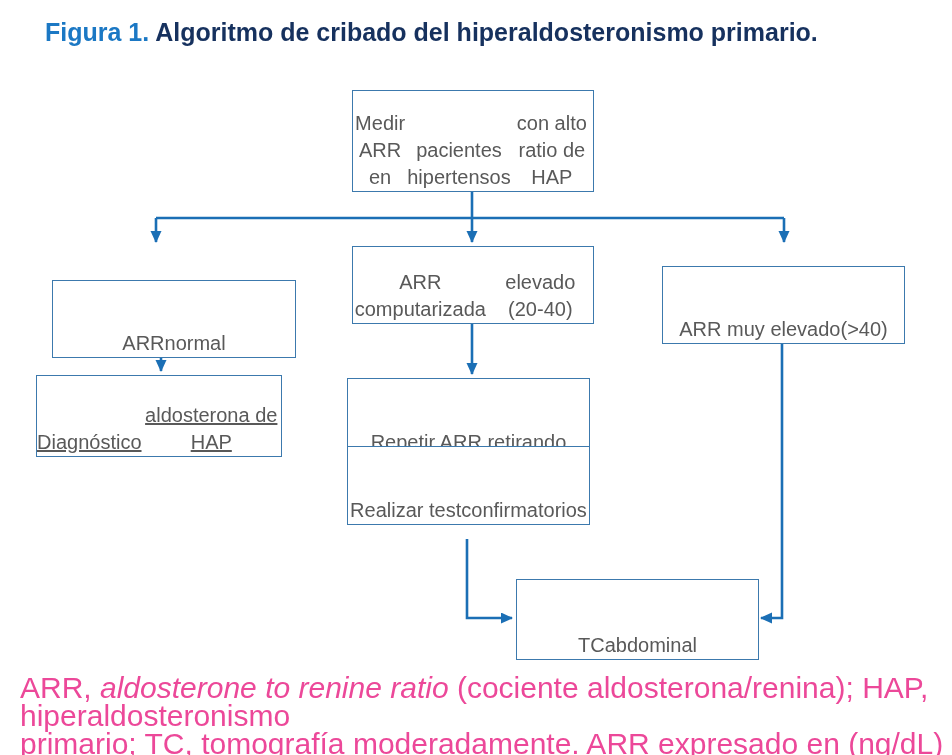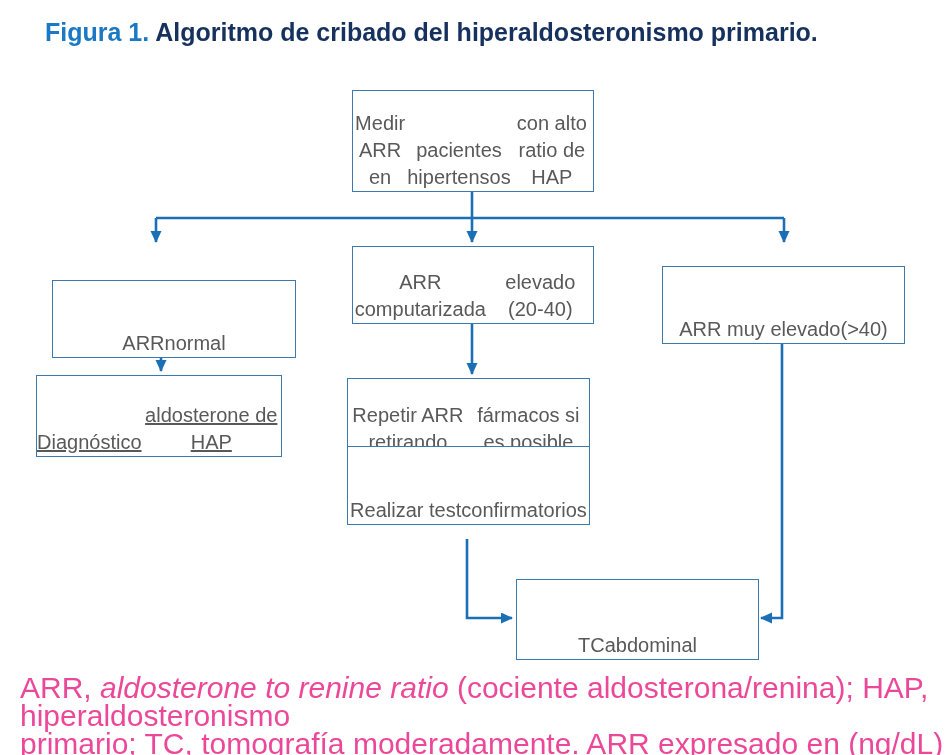--- a/index.html
+++ b/index.html
@@ -88,26 +88,25 @@
     <span>elevado (20-40)</span>
   </div>
 
   <div class="node" style="left:662px;top:246px;width:241px;height:76px;margin-top:20px;">
     <span>ARR muy elevado</span>
     <span>(&gt;40)</span>
   </div>
 
   <div class="node" style="left:36px;top:375px;width:244px;height:80px;text-decoration:underline;">
     <span>Diagnóstico</span>
-    <span>aldosterone de HAP</span>
+    <span>aldosterona de HAP</span>
   </div>
 
   <div class="node" style="left:347px;top:378px;width:241px;height:77px;">
     <span>Repetir ARR retirando</span>
-    <span>fármacos si es posible</span>
   </div>
 
   <div class="node" style="left:347px;top:446px;width:241px;height:77px;">
     <span>Realizar test</span>
     <span>confirmatorios</span>
   </div>
 
   <div class="node" style="left:516px;top:579px;width:241px;height:79px;">
     <span>TC</span>
     <span>abdominal</span>

